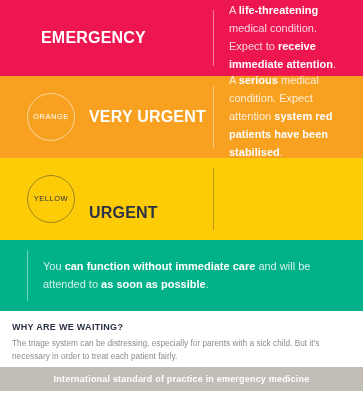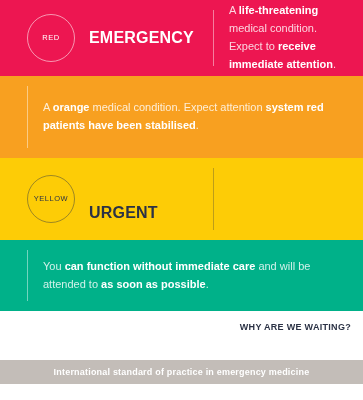--- a/index.html
+++ b/index.html
@@ -97,23 +97,23 @@
   .row-desc b {
     font-weight: bold;
   }
   .desc-light b { color: #ffffff; }
   .desc-dark  b { color: #2b3245; }
 
   
   .explainer {
     background: #ffffff;
     padding: 12px 12px 10px;
-    text-align: right;
+    text-align: left;
     box-sizing: border-box;
-    height: 49px;
+    height: 56px;
   }
   .explainer-title {
     font-size: 9px;
     font-weight: bold;
     color: #2b3245;
     letter-spacing: 0.3px;
     margin-bottom: 5px;
     line-height: 1;
   }
   .explainer-body {
@@ -140,50 +140,54 @@
     line-height: 1;
   }
 </style>
 </head>
 <body>
 
 <div id="infographic">
 
   <div class="triage-row row-red" style="background: rgb(237, 22, 81);">
     <div class="row-left">
-      <div class="badge badge-light">
-        <span class="badge-label">RED</span>
-      </div>
       <div class="row-title title-light">EMERGENCY</div>
     </div>
     <div class="row-divider divider-light"></div>
     <div class="row-desc desc-light">A <b>life-threatening</b> medical condition. Expect to <b>receive immediate attention</b>.</div>
   </div>
 
   <div class="triage-row row-orange" style="background: rgb(248, 160, 32);">
+    <div class="row-left">
+      <div class="badge badge-light">
+        <span class="badge-label">ORANGE</span>
+      </div>
+      <div class="row-title title-light">VERY URGENT</div>
+    </div>
     <div class="row-divider divider-light"></div>
-    <div class="row-desc desc-light">A <b>orange</b> medical condition. Expect attention <b>system red patients have been stabilised</b>.</div>
+    <div class="row-desc desc-light">A <b>serious</b> medical condition. Expect attention <b>system red patients have been stabilised</b>.</div>
   </div>
 
   <div class="triage-row row-yellow" style="background: rgb(253, 204, 6);">
     <div class="row-left">
       <div class="badge badge-dark">
         <span class="badge-label">YELLOW</span>
       </div>
       <div class="row-title title-dark">URGENT</div>
     </div>
     <div class="row-divider divider-dark"></div>
   </div>
 
   <div class="triage-row row-green" style="background: rgb(0, 177, 137);">
     <div class="row-divider divider-light"></div>
     <div class="row-desc desc-light">You <b>can function without immediate care</b> and will be attended to <b>as soon as possible</b>.</div>
   </div>
 
   <div class="explainer">
     <div class="explainer-title">WHY ARE WE WAITING?</div>
+    <div class="explainer-body">The triage system can be distressing, especially for parents with a sick child. But it's necessary in order to treat each patient fairly.</div>
   </div>
 
   <div class="footer-bar" style="background: rgb(195, 189, 184);">
     <div class="footer-text">International standard of practice in emergency medicine</div>
   </div>
 
 </div>
 
 </body></html>

